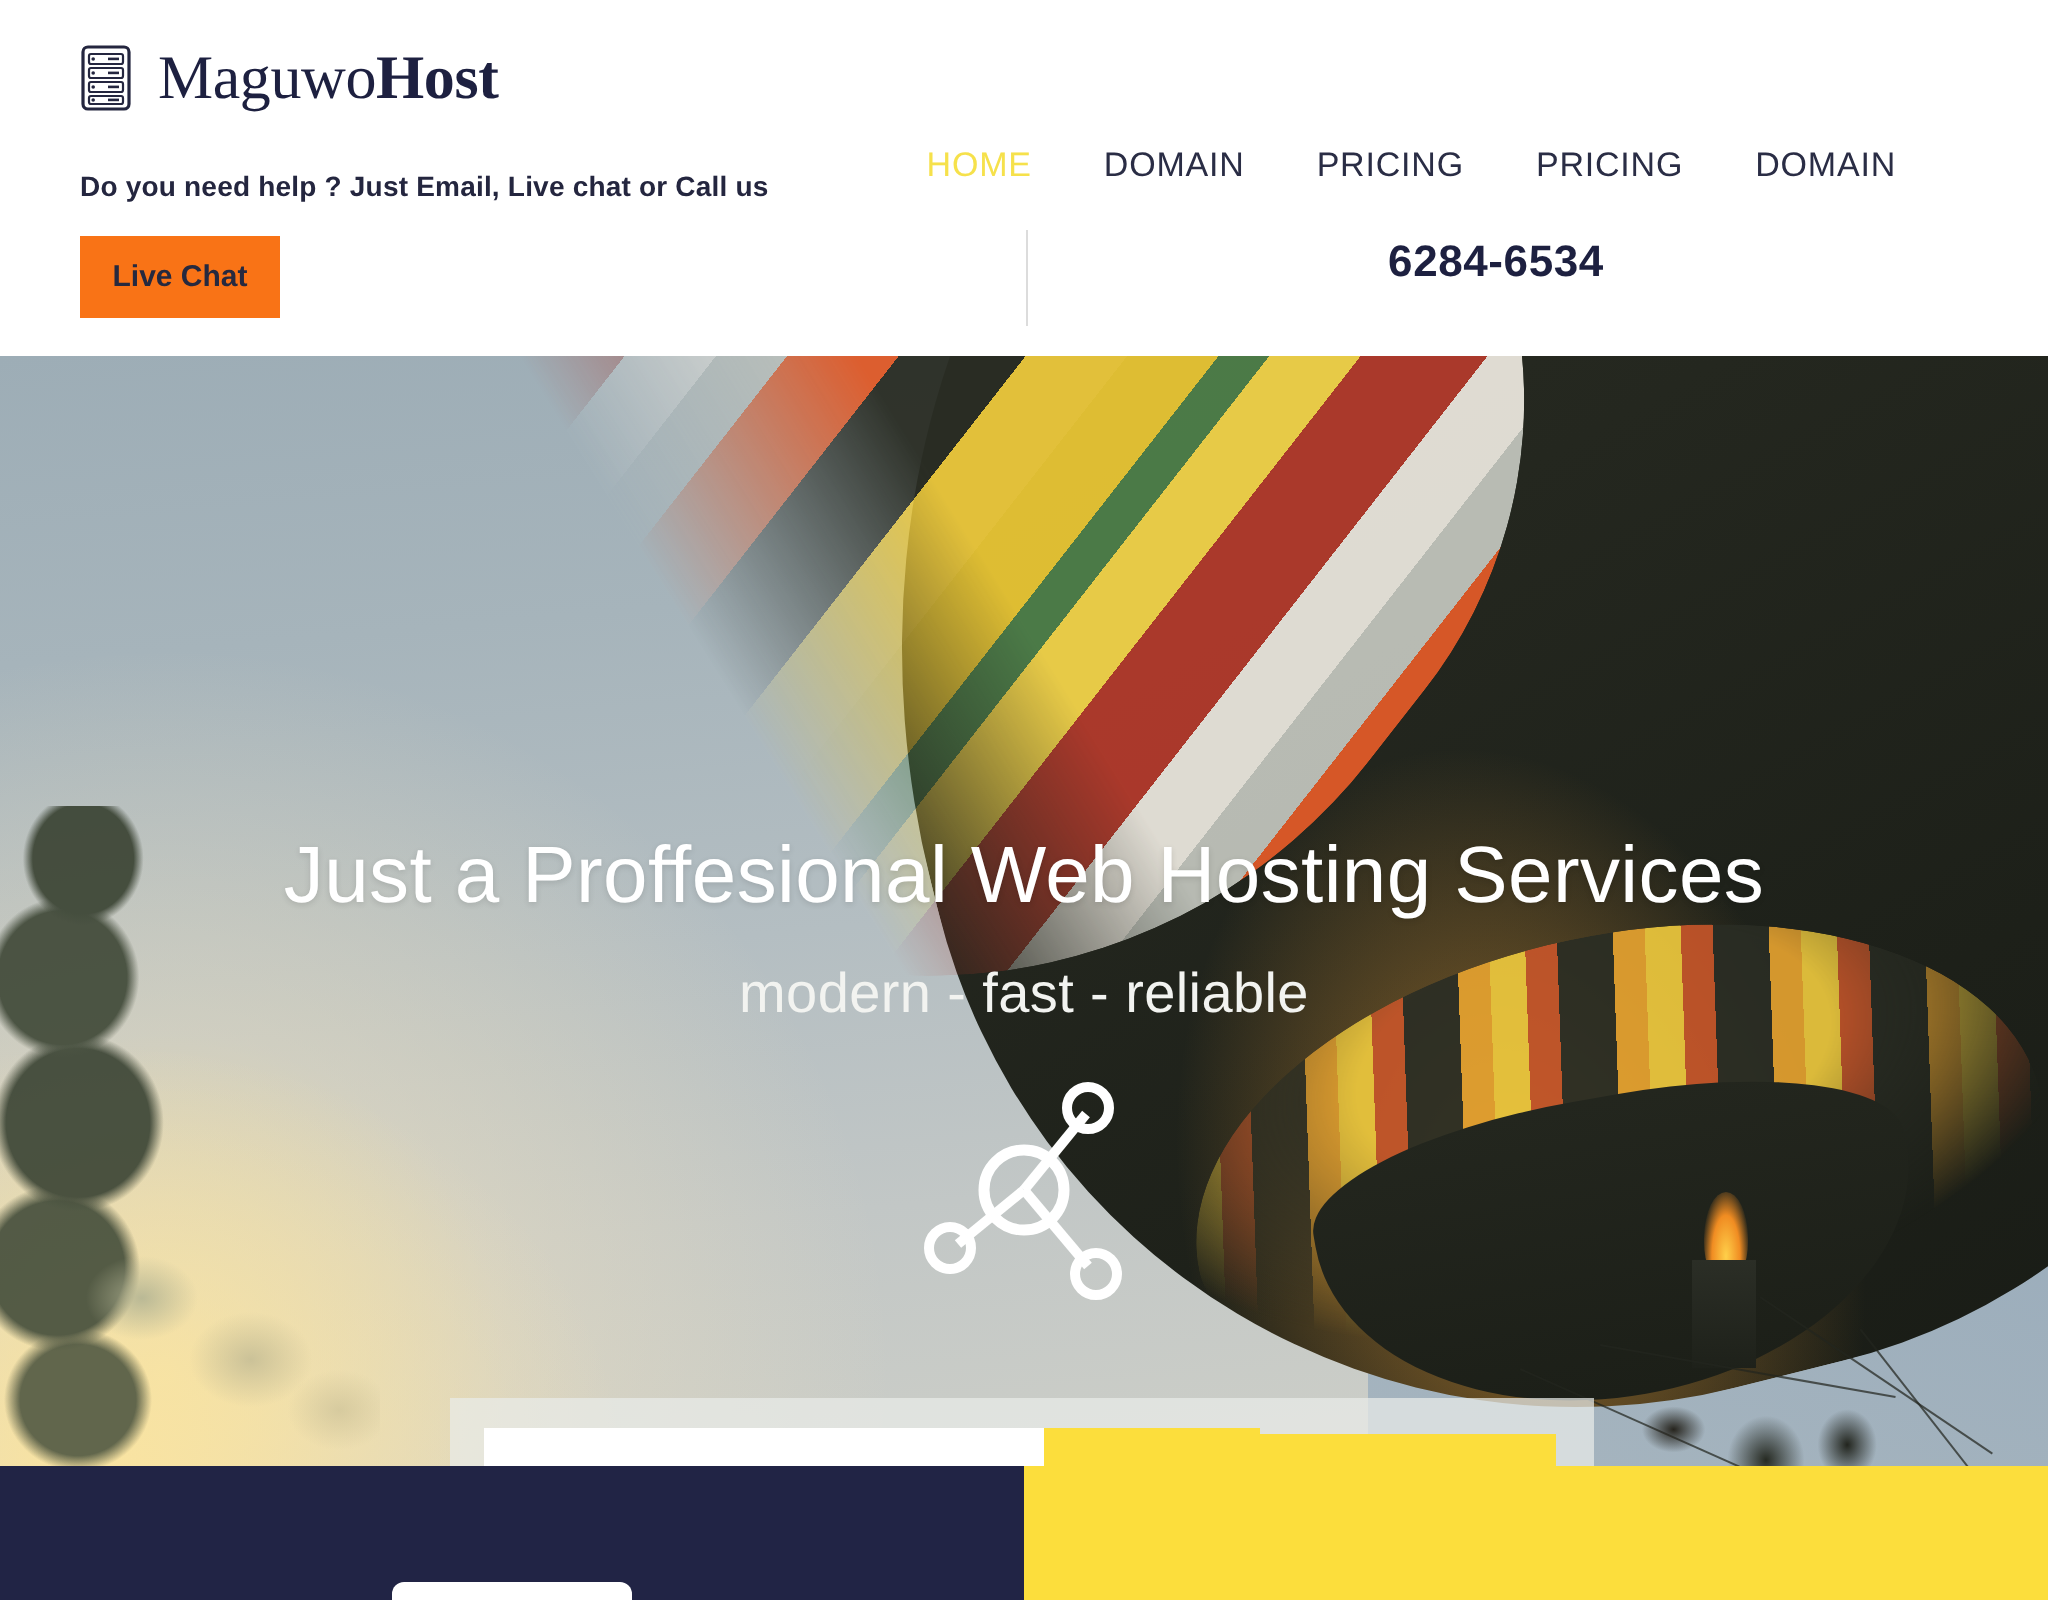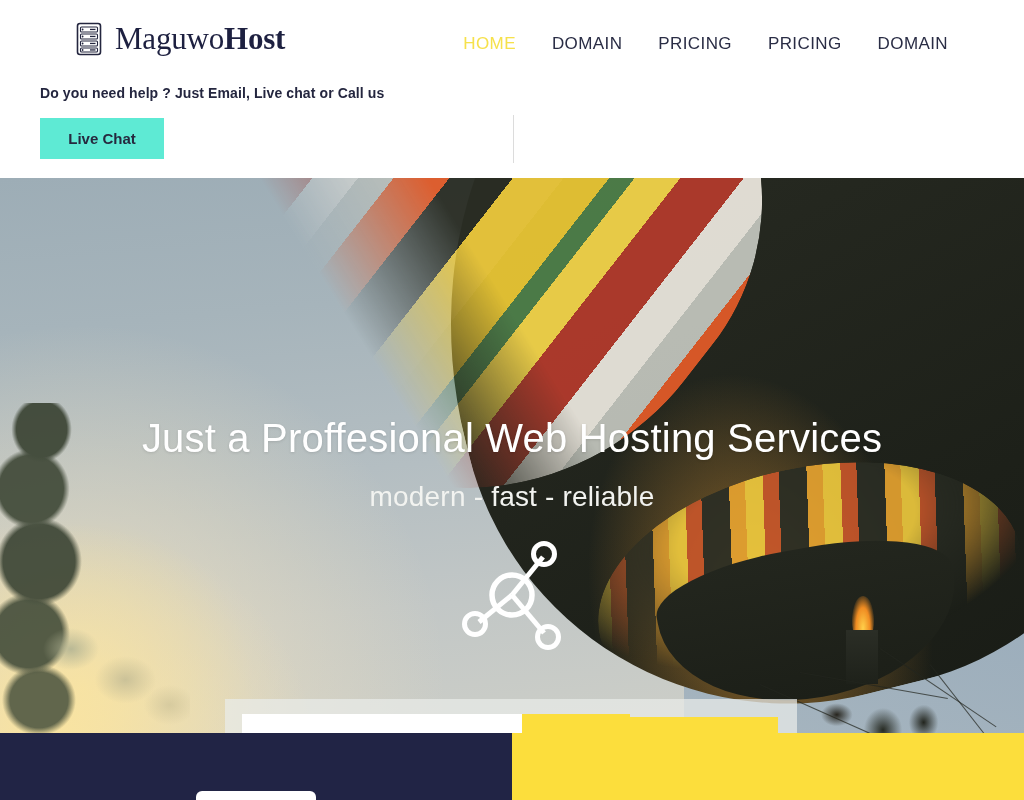--- a/index.html
+++ b/index.html
@@ -12,51 +12,52 @@
   }
   .page { position:relative; width:1024px; height:800px; overflow:hidden; }
 
   
   .header {
     position:absolute; left:0; top:0; width:1024px; height:178px;
     background:#ffffff; z-index:30;
   }
   .brand {
     position:absolute; left:40px; top:22px;
-    display:flex; align-items:center; gap:13px;margin-left:36px;
+    display:flex; align-items:center; gap:13px;
   }
   .brand-icon { width:26px; height:34px; display:block; }
   .brand-text {
     font-family:"Liberation Serif", serif;
     font-size:31px; line-height:34px; color:#1d2040;
     letter-spacing:-0.2px; white-space:nowrap;
   }
   .brand-text .bold { font-weight:bold; }
   .brand-text .light { font-weight:normal; }
 
   .nav {
     position:absolute; right:58px; top:34px;
     display:flex; align-items:center; gap:0px;
   }
   .nav-item {
     font-size:17px; letter-spacing:0.4px; color:#2a2d45;
     padding:0 18px; text-decoration:none; white-space:nowrap;
     cursor:pointer;
+    margin-top:39px;
   }
   .nav-item.active { color:#f6e14b; }
 
   .help-text {
     position:absolute; left:40px; top:85px;
     font-size:14px; font-weight:bold; color:#24263f;
     letter-spacing:0.1px; white-space:nowrap;
   }
   .live-chat {
     position:absolute; left:40px; top:118px;
-    width:124px; height:41px;
-    background:#5eead4; border:none;
+    width:100px; height:41px;
+    background:#f97316; border:none;
     font-family:"Liberation Sans", sans-serif;
     font-size:15px; font-weight:bold; color:#26293f;
     cursor:pointer; display:flex; align-items:center; justify-content:center;
   }
   .header-divider {
     position:absolute; left:513px; top:115px; width:1px; height:48px;
     background:#dcdcdc;
   }
   .phone {
     position:absolute; left:513px; top:118px; width:470px;
@@ -262,20 +263,21 @@
       <a class="nav-item active" href="#">HOME</a>
       <a class="nav-item" href="#">DOMAIN</a>
       <a class="nav-item" href="#">PRICING</a>
       <a class="nav-item" href="#">PRICING</a>
       <a class="nav-item" href="#">DOMAIN</a>
     </nav>
 
     <div class="help-text">Do you need help ? Just Email, Live chat or Call us</div>
     <button class="live-chat">Live Chat</button>
     <div class="header-divider"></div>
+    <div class="phone">6284-6534</div>
   </header>
 
   <section class="hero">
 
     <div class="hero-bg">
       <div class="hero-sky"></div>
       <div class="hero-sky2"></div>
 
       <div class="balloon-body"></div>
       <div class="balloon-stripes"></div>

